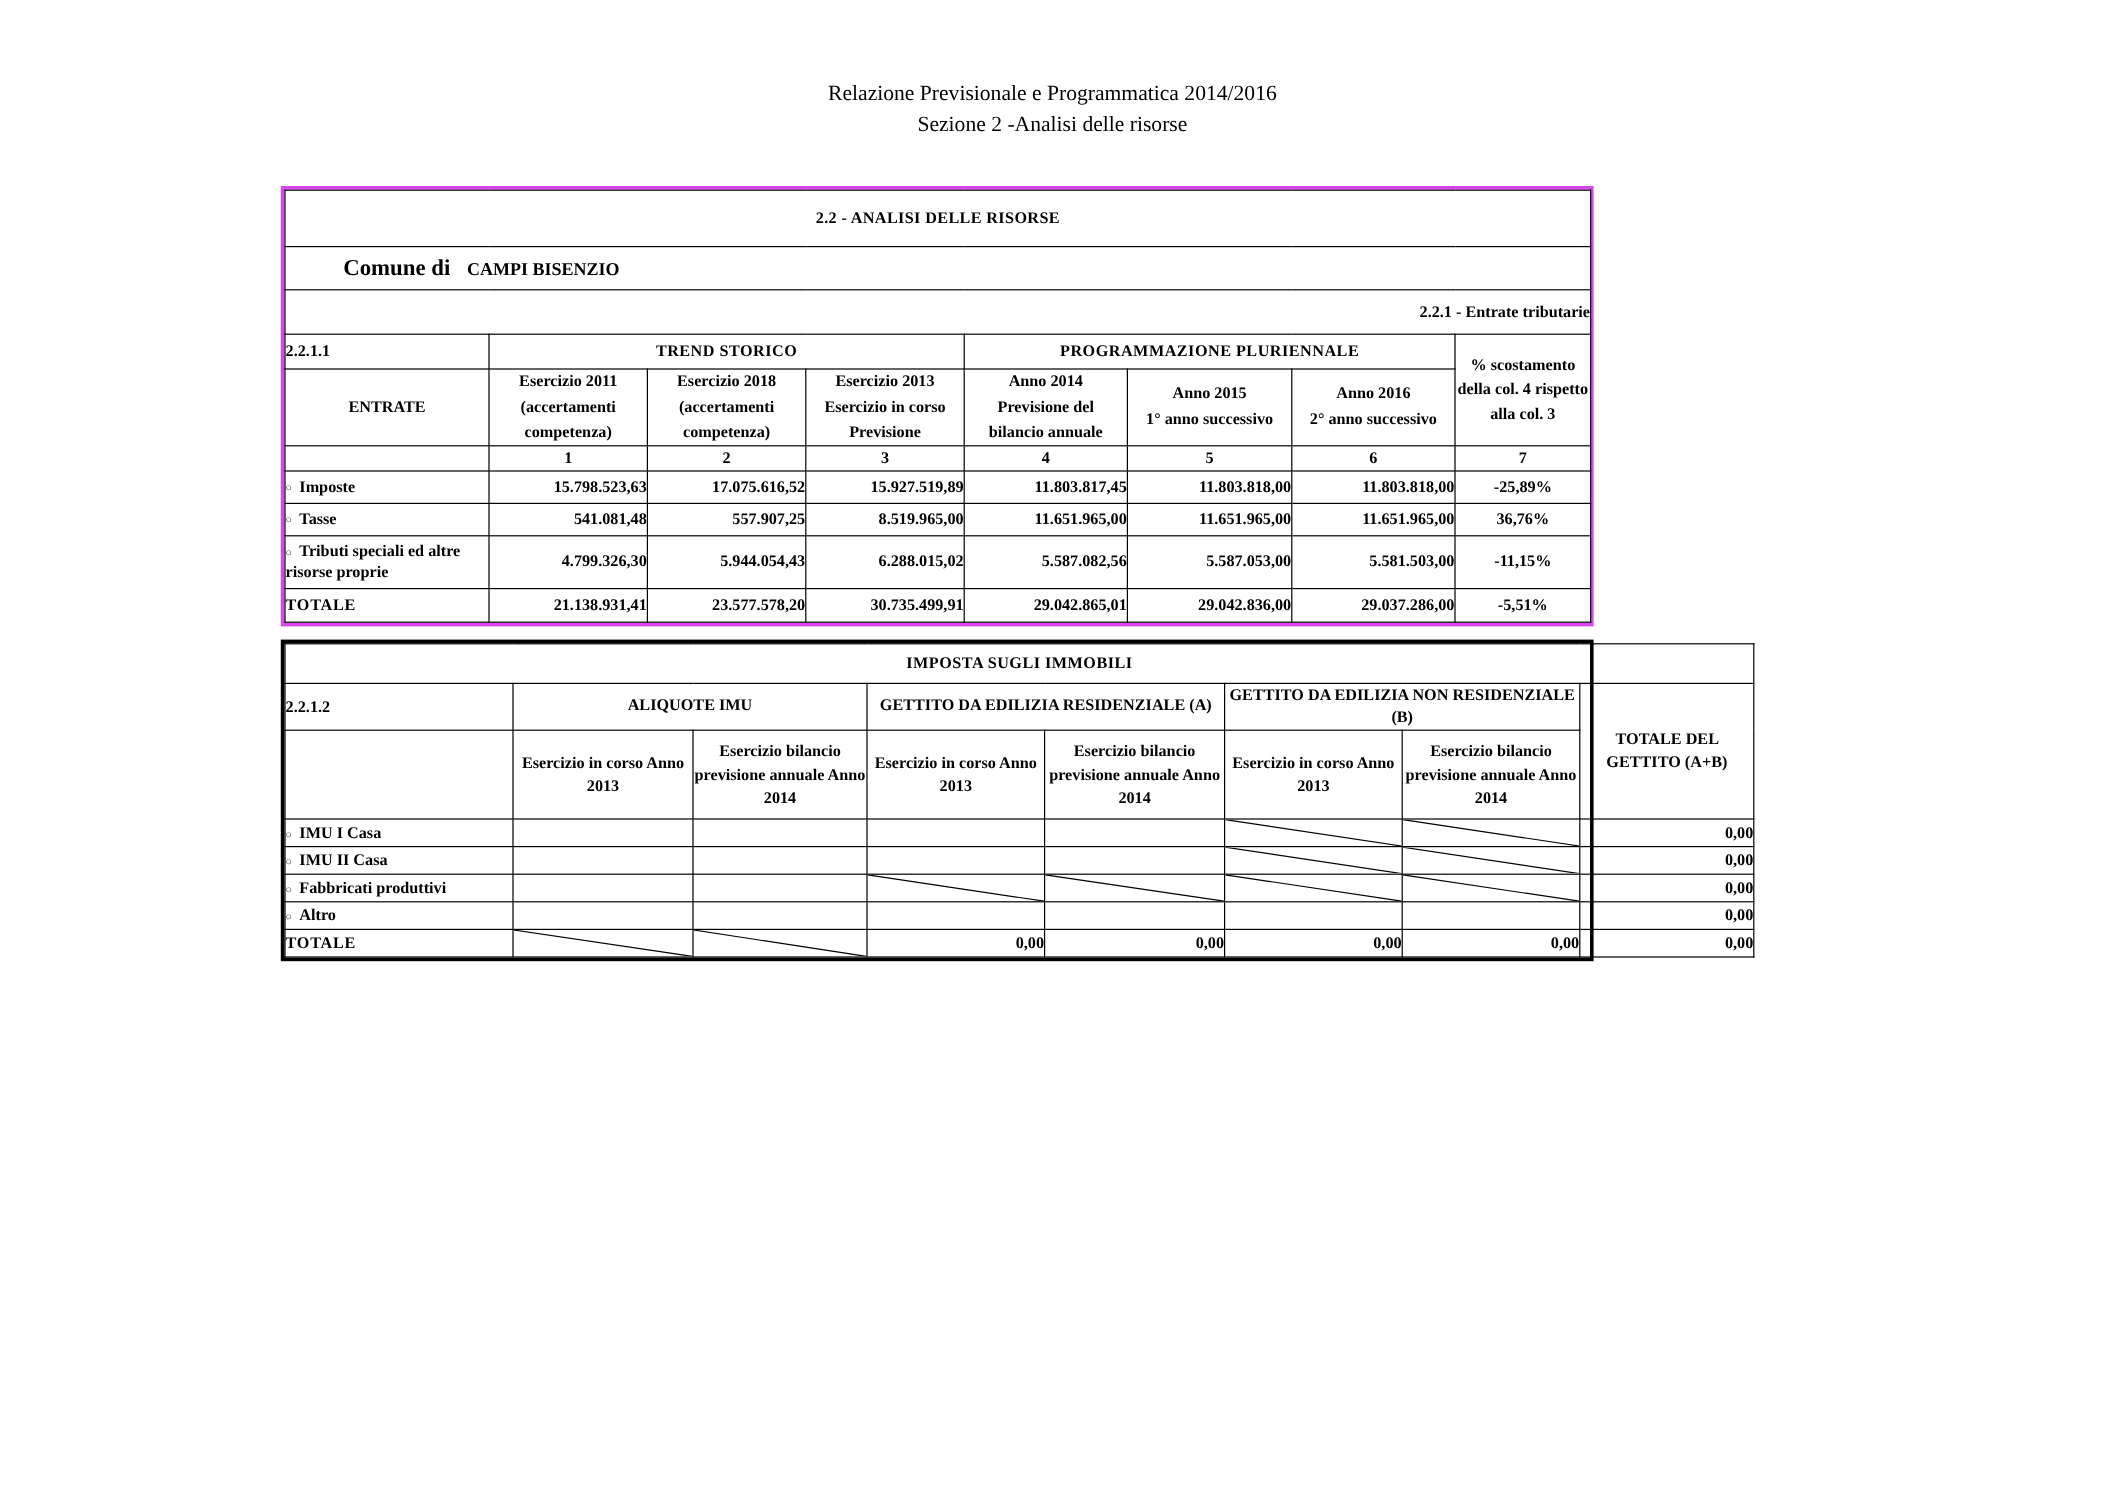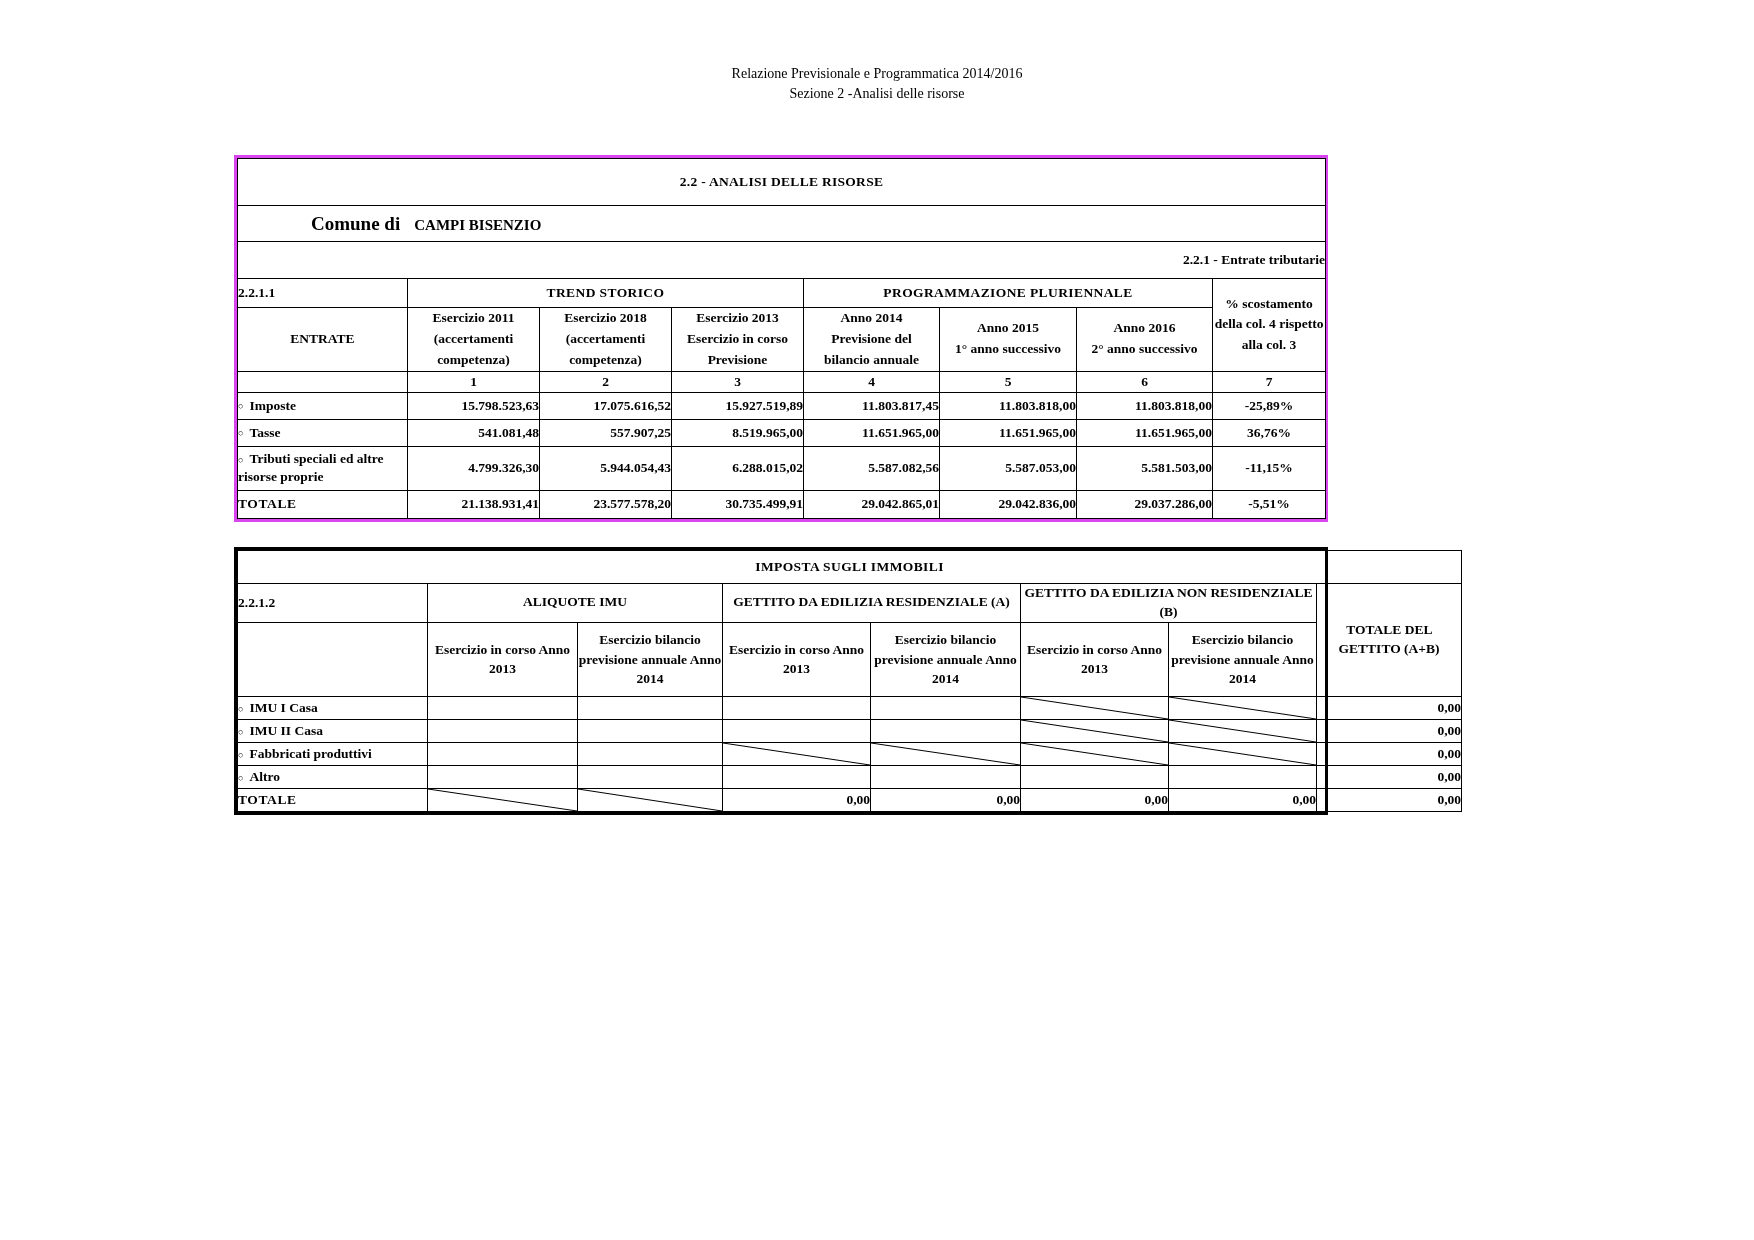--- a/index.html
+++ b/index.html
@@ -18,21 +18,21 @@
     position: relative;
     width: 1754px;
     height: 1240px;
   }
   .doc-header {
     position: absolute;
     top: 64px;
     left: 0;
     width: 1754px;
     text-align: center;
-    font-size: 14px;
+    font-size: 18px;
     line-height: 1.45;
   }
   .doc-header div { white-space: nowrap; }
 
   
   .tbl1 {
     position: absolute;
     left: 234px;
     top: 155px;
     width: 1094px;
@@ -56,21 +56,21 @@
     text-align: center;
     height: 46px;
     letter-spacing: .3px;
   }
   .comune-row {
     height: 36px;
   }
   .comune-inner {
     display: flex;
     align-items: baseline;
-    padding-left: 73px;
+    padding-left: 48px;
   }
   .comune-lbl {
     font-size: 19px;
     font-weight: bold;
   }
   .comune-val {
     font-size: 15px;
     font-weight: bold;
     margin-left: 14px;
   }
@@ -140,21 +140,21 @@
     letter-spacing: .6px;
   }
   .r-h { height: 27px; padding-left: 11px; }
   .r-h2 { height: 44px; }
   .r-tot { height: 28px; }
 
   
   .tbl2 {
     position: absolute;
     left: 234px;
-    top: 547px;
+    top: 533px;
     width: 1094px;
     border: 3px solid #000;
     box-sizing: border-box;
   }
   .imm-title {
     font-size: 16px;
     font-weight: bold;
     text-align: center;
     height: 32px;
     letter-spacing: .4px;

